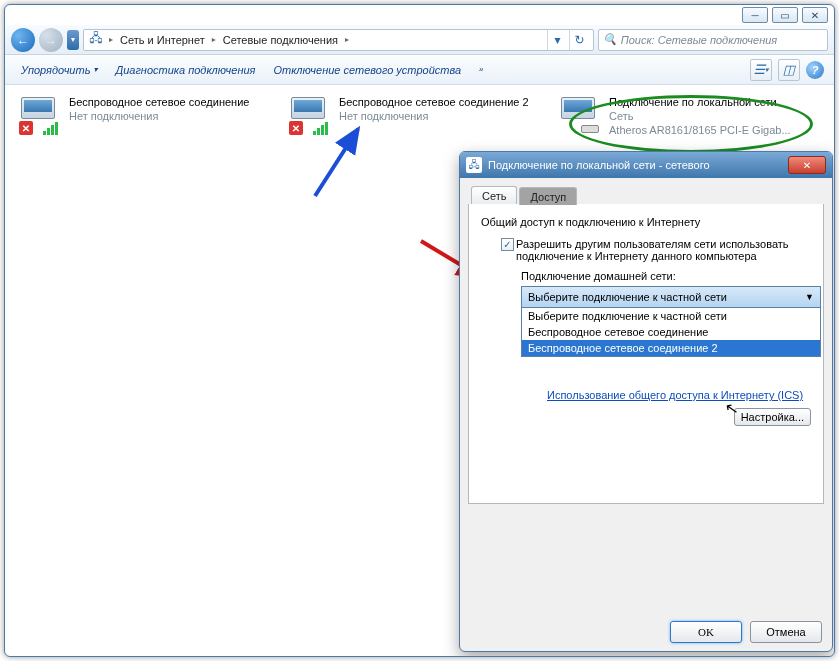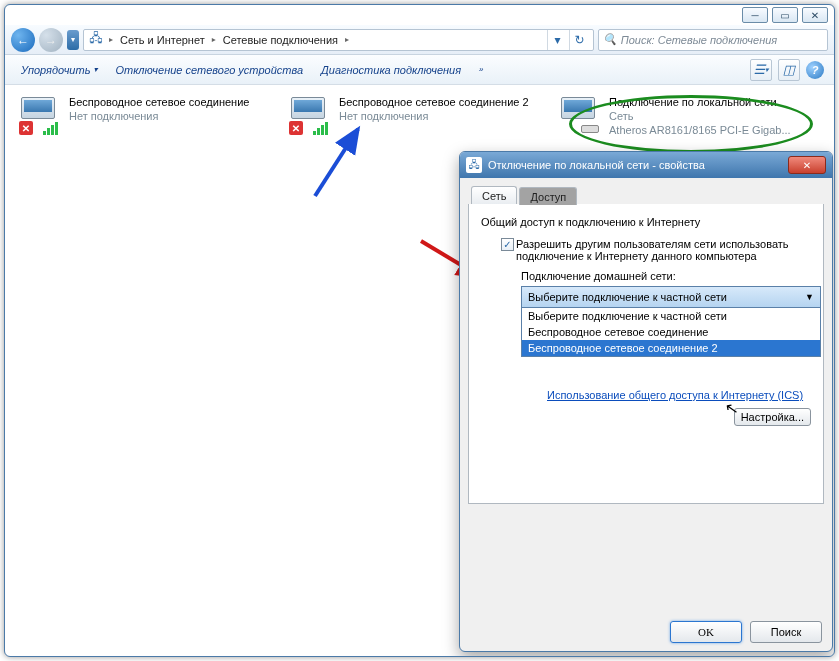--- a/index.html
+++ b/index.html
@@ -105,22 +105,22 @@
       <span>🔍</span>
       <span>Поиск: Сетевые подключения</span>
     </div>
   </div>
 
   <div class="toolbar">
     <div class="tb-item">
         <span>Упорядочить</span>
         <span class="tb-chev">▾</span>
       </div>
+    <div class="tb-item">Диагностика подключения</div>
     <div class="tb-item">Отключение сетевого устройства</div>
-    <div class="tb-item">Диагностика подключения</div>
     <div class="tb-item">
         <span class="tb-chev">»</span>
       </div>
     <div class="tb-sep-flex"></div>
     <div class="tb-icon box">☰<span style="font-size:7px">▾</span></div>
     <div class="tb-icon box">◫</div>
     <div class="tb-help">?</div>
   </div>
 
   <div class="content">
@@ -194,21 +194,21 @@
         <marker id="ag" markerWidth="8" markerHeight="8" refX="6" refY="3" orient="auto">
           <path d="M0,0 L7,3 L0,6 Z" fill="#1b8c1f"></path>
         </marker>
       </defs>
     <line x1="10" y1="75" x2="78" y2="6" stroke="#1b8c1f" stroke-width="4" marker-end="url(#ag)"></line>
   </svg>
 
   <div class="dlg">
     <div class="dlg-title">
       <div class="ico">🖧</div>
-      <span>Отключение по локальной сети - свойства</span>
+      <span>Подключение по локальной сети - сетевого</span>
       <div class="dlg-x">✕</div>
     </div>
     <div class="dlg-body">
       <div class="tabs">
         <div class="tab">Сеть</div>
         <div class="tab active">Доступ</div>
       </div>
       <div class="tab-page">
         <div class="group-title">Общий доступ к подключению к Интернету</div>
         <div class="cb-row indent">
@@ -233,18 +233,18 @@
         </div>
         <div style="clear:both; height:52px"></div>
         <div class="indent" style="margin-left:40px; position:relative;">
           <div class="link-row">Использование общего доступа к Интернету (ICS)</div>
           <button class="conf-btn">Настройка...</button>
         </div>
       </div>
     </div>
     <div class="dlg-foot">
       <div class="dlg-btn primary">OK</div>
-      <div class="dlg-btn">Поиск</div>
+      <div class="dlg-btn">Отмена</div>
     </div>
   </div>
 
   <div class="cursor-ptr">↖</div>
 </div>
 
 </body></html>

